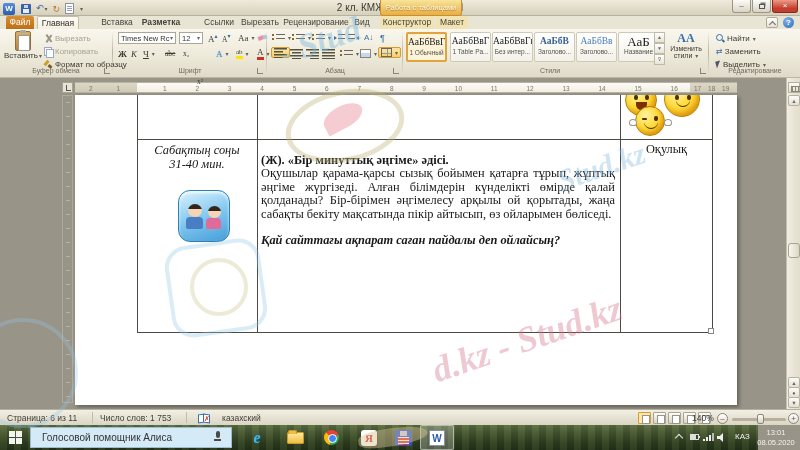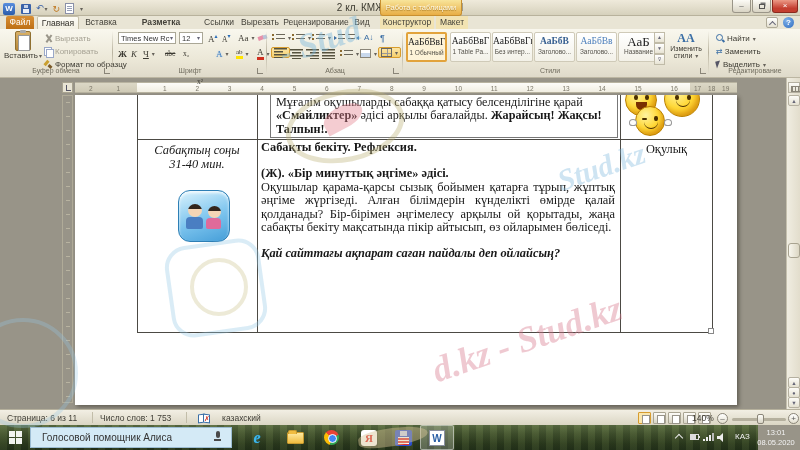--- a/index.html
+++ b/index.html
@@ -234,21 +234,21 @@
     <span class="winbtn">–</span>
     <span class="winbtn"><span class="glyph-restore"></span></span>
     <span class="winbtn btn-close">×</span>
   </div>
 </div>
 <div id="ctx-group">Работа с таблицами</div>
 
 <div id="tabrow">
   <span class="tab tab-file" style="left:6px;width:28px;">Файл</span>
   <span class="tab tab-active" style="left:37px;width:42px;">Главная</span>
-  <span class="tab" style="left:81px;width:40px;">Вставка</span>
+  <span class="tab" style="left:97px;width:40px;">Вставка</span>
   <span class="tab" style="left:122px;width:78px;font-weight:bold;">Разметка страницы</span>
   <span class="tab" style="left:201px;width:36px;">Ссылки</span>
   <span class="tab" style="left:238px;width:44px;">Вырезать</span>
   <span class="tab" style="left:283px;width:66px;">Рецензирование</span>
   <span class="tab" style="left:349px;width:26px;">Вид</span>
   <span class="tab tab-ctx" style="left:380px;width:54px;">Конструктор</span>
   <span class="tab tab-ctx" style="left:436px;width:32px;">Макет</span>
   <span class="ribbon-min"></span>
   <span class="helpbtn">?</span>
 </div>
@@ -429,23 +429,20 @@
   <div id="page">
 
     <span class="tline" style="left:62px;top:0;width:1px;height:238px;"></span>
     <span class="tline" style="left:182px;top:0;width:1px;height:238px;"></span>
     <span class="tline" style="left:545px;top:0;width:1px;height:238px;"></span>
     <span class="tline" style="left:637px;top:0;width:1px;height:238px;"></span>
     <span class="tline" style="left:62px;top:44px;width:576px;height:1px;"></span>
     <span class="tline" style="left:62px;top:237px;width:576px;height:1px;"></span>
     <span id="tbl-handle"></span>
 
-    <div id="frame1" class="doc-serif">
-      <span>Мұғалім оқушыларды сабаққа қатысу белсенділігіне қарай </span><span class="bold">«Смайликтер»</span><span> әдісі арқылы бағалайды. </span><span class="bold">Жарайсың! Жақсы! Талпын!.</span>
-    </div>
 
     <div class="smiley" style="left:550px;top:-11px;width:32px;height:32px;">
       <span class="eye" style="left:8px;top:10px;"></span>
         <span class="eye" style="left:19px;top:10px;"></span>
       <span class="mouth-open" style="left:10px;top:17px;"></span>
     </div>
     <div class="smiley" style="left:589px;top:-14px;width:36px;height:36px;">
       <span class="eye" style="left:10px;top:13px;"></span>
         <span class="eye" style="left:22px;top:13px;"></span>
       <span class="mouth-smile" style="left:11px;top:18px;"></span>
@@ -464,21 +461,20 @@
       <span>31-40 мин.</span>
     </div>
     <div id="kidsicon">
       <span class="kid-head" style="left:9px;top:13px;width:14px;height:13px;"></span>
       <span class="kid-body" style="left:7px;top:26px;width:17px;height:12px;background:#4a7ec2;"></span>
       <span class="kid-head" style="left:29px;top:15px;width:13px;height:12px;"></span>
       <span class="kid-body" style="left:27px;top:27px;width:15px;height:11px;background:#e06a9a;"></span>
     </div>
 
     <div id="col2flow" class="doc-serif">
-      <p class="bold">Сабақты бекіту. Рефлексия.</p>
       <div class="gap"></div>
       <p class="bold">(Ж). «Бір минуттық әңгіме» әдісі.</p>
       <p class="just">Оқушылар қарама-қарсы сызық бойымен қатарға тұрып, жұптық әңгіме жүргізеді.  Алған білімдерін күнделікті өмірде қалай қолданады? Бір-бірімен әңгімелесу арқылы ой қорытады, жаңа сабақты бекіту мақсатында пікір айтысып, өз ойларымен бөліседі.</p>
       <div class="gap"></div>
       <p class="bold ital">Қай сайттағы ақпарат саған пайдалы деп ойлайсың?</p>
     </div>
 
     <div id="col3txt" class="doc-serif">Оқулық</div>
   </div>
 

